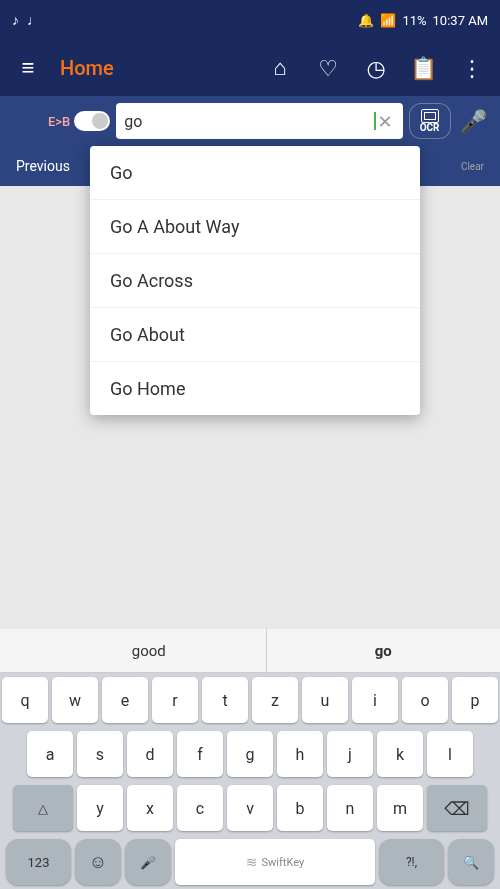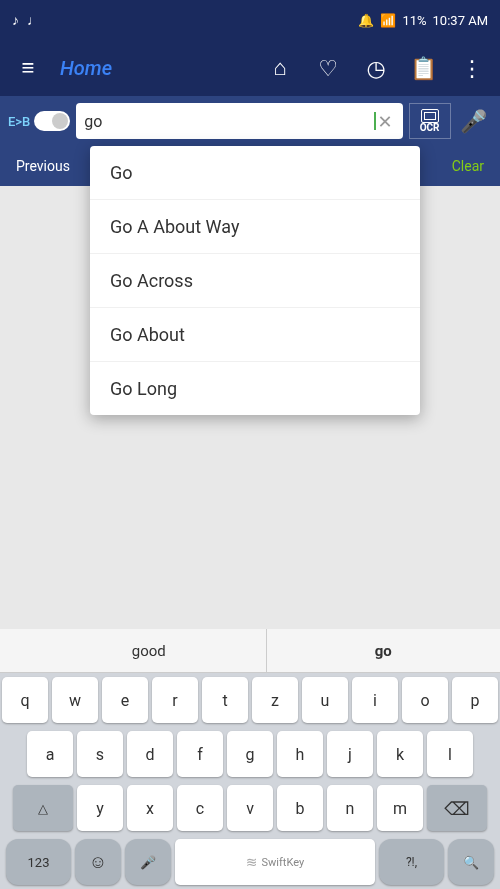--- a/index.html
+++ b/index.html
@@ -45,25 +45,24 @@
     .app-bar {
       width: 500px;
       height: 56px;
       background: #1a2a5e;
       display: flex;
       align-items: center;
       padding: 0 12px;
       gap: 16px;
     }
     .app-bar-title {
-      color: #3b82f6;
+      color: #f97316;
       font-size: 20px;
       font-weight: 500;
       flex: 1;
-      font-style: italic;
     }
     .app-bar-icon {
       color: white;
       font-size: 22px;
       cursor: pointer;
       width: 32px;
       height: 32px;
       display: flex;
       align-items: center;
       justify-content: center;
@@ -78,23 +77,24 @@
       align-items: center;
       padding: 0 8px;
       gap: 6px;
     }
     .lang-toggle {
       display: flex;
       align-items: center;
       gap: 4px;
     }
     .lang-label {
-      color: #7dd3fc;
+      color: #fca5a5;
       font-size: 13px;
       font-weight: 500;
+      margin-left: 40px;
     }
     .toggle-switch {
       width: 36px;
       height: 20px;
       background: #ffffff;
       border-radius: 10px;
       position: relative;
       display: flex;
       align-items: center;
       padding: 2px;
@@ -136,21 +136,21 @@
     .clear-x-btn {
       color: #999;
       font-size: 18px;
       cursor: pointer;
       padding: 0 2px;
     }
     .ocr-btn {
       width: 42px;
       height: 36px;
       background: #2d4480;
-      border-radius: 0;
+      border-radius: 12px;
       display: flex;
       flex-direction: column;
       align-items: center;
       justify-content: center;
       cursor: pointer;
       border: 1px solid rgba(255,255,255,0.3);
     }
     .ocr-text {
       color: white;
       font-size: 10px;
@@ -186,22 +186,22 @@
       align-items: center;
       padding: 0 8px;
     }
     .prev-btn {
       color: white;
       font-size: 14px;
       cursor: pointer;
       padding: 4px 8px;
     }
     .clear-btn {
-      color: #84cc16;
-      font-size: 14px;
+      color: #a3a3a3;
+      font-size: 10px;
       cursor: pointer;
       padding: 4px 8px;
       margin-left: auto;
     }
 
     
     .autocomplete-dropdown {
       position: absolute;
       top: 146px;
       left: 90px;
@@ -389,21 +389,21 @@
   <span class="clear-btn">Clear</span>
 </div>
 
 <div class="main-content"></div>
 
 <div class="autocomplete-dropdown">
   <div class="autocomplete-item">Go</div>
   <div class="autocomplete-item">Go A About Way</div>
   <div class="autocomplete-item">Go Across</div>
   <div class="autocomplete-item">Go About</div>
-  <div class="autocomplete-item">Go Long</div>
+  <div class="autocomplete-item">Go Home</div>
 </div>
 
 <div class="keyboard">
 
   <div class="suggestions-row">
     <div class="suggestion-item">good</div>
     <div class="suggestion-item bold" style="font-weight: bold;">go</div>
   </div>
 
   <div class="key-row">

